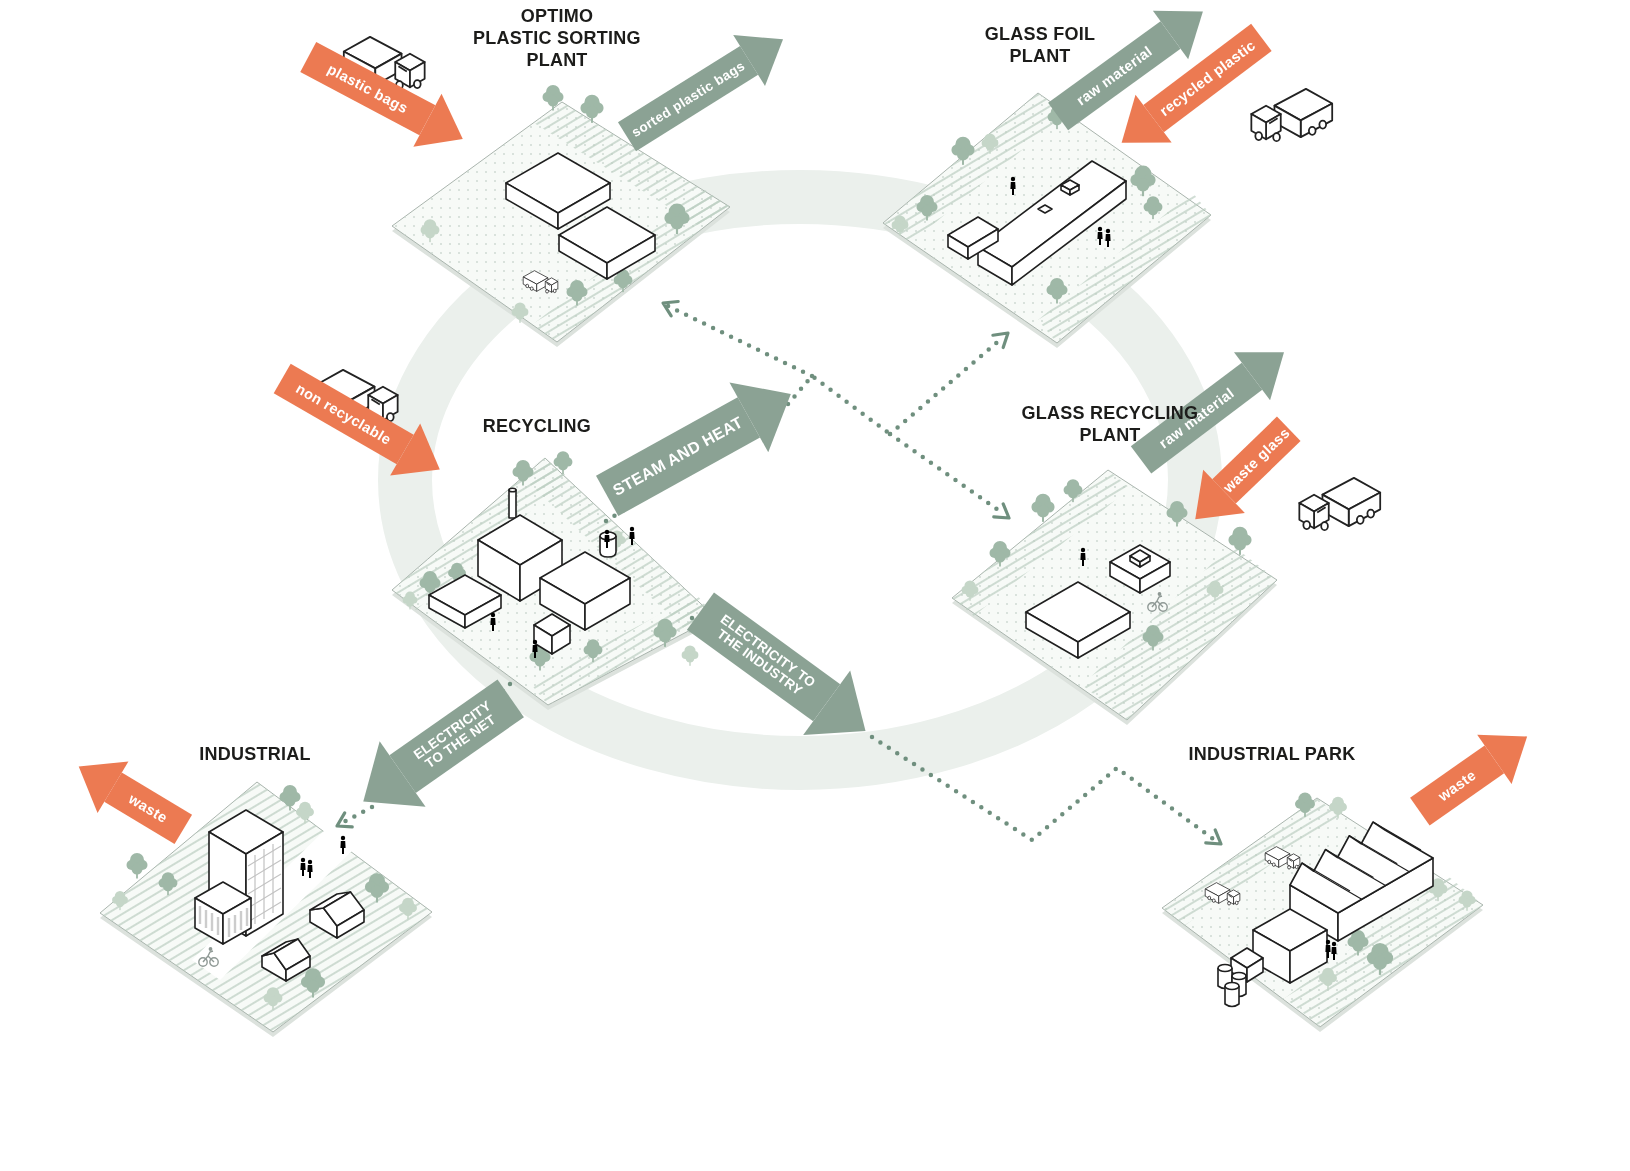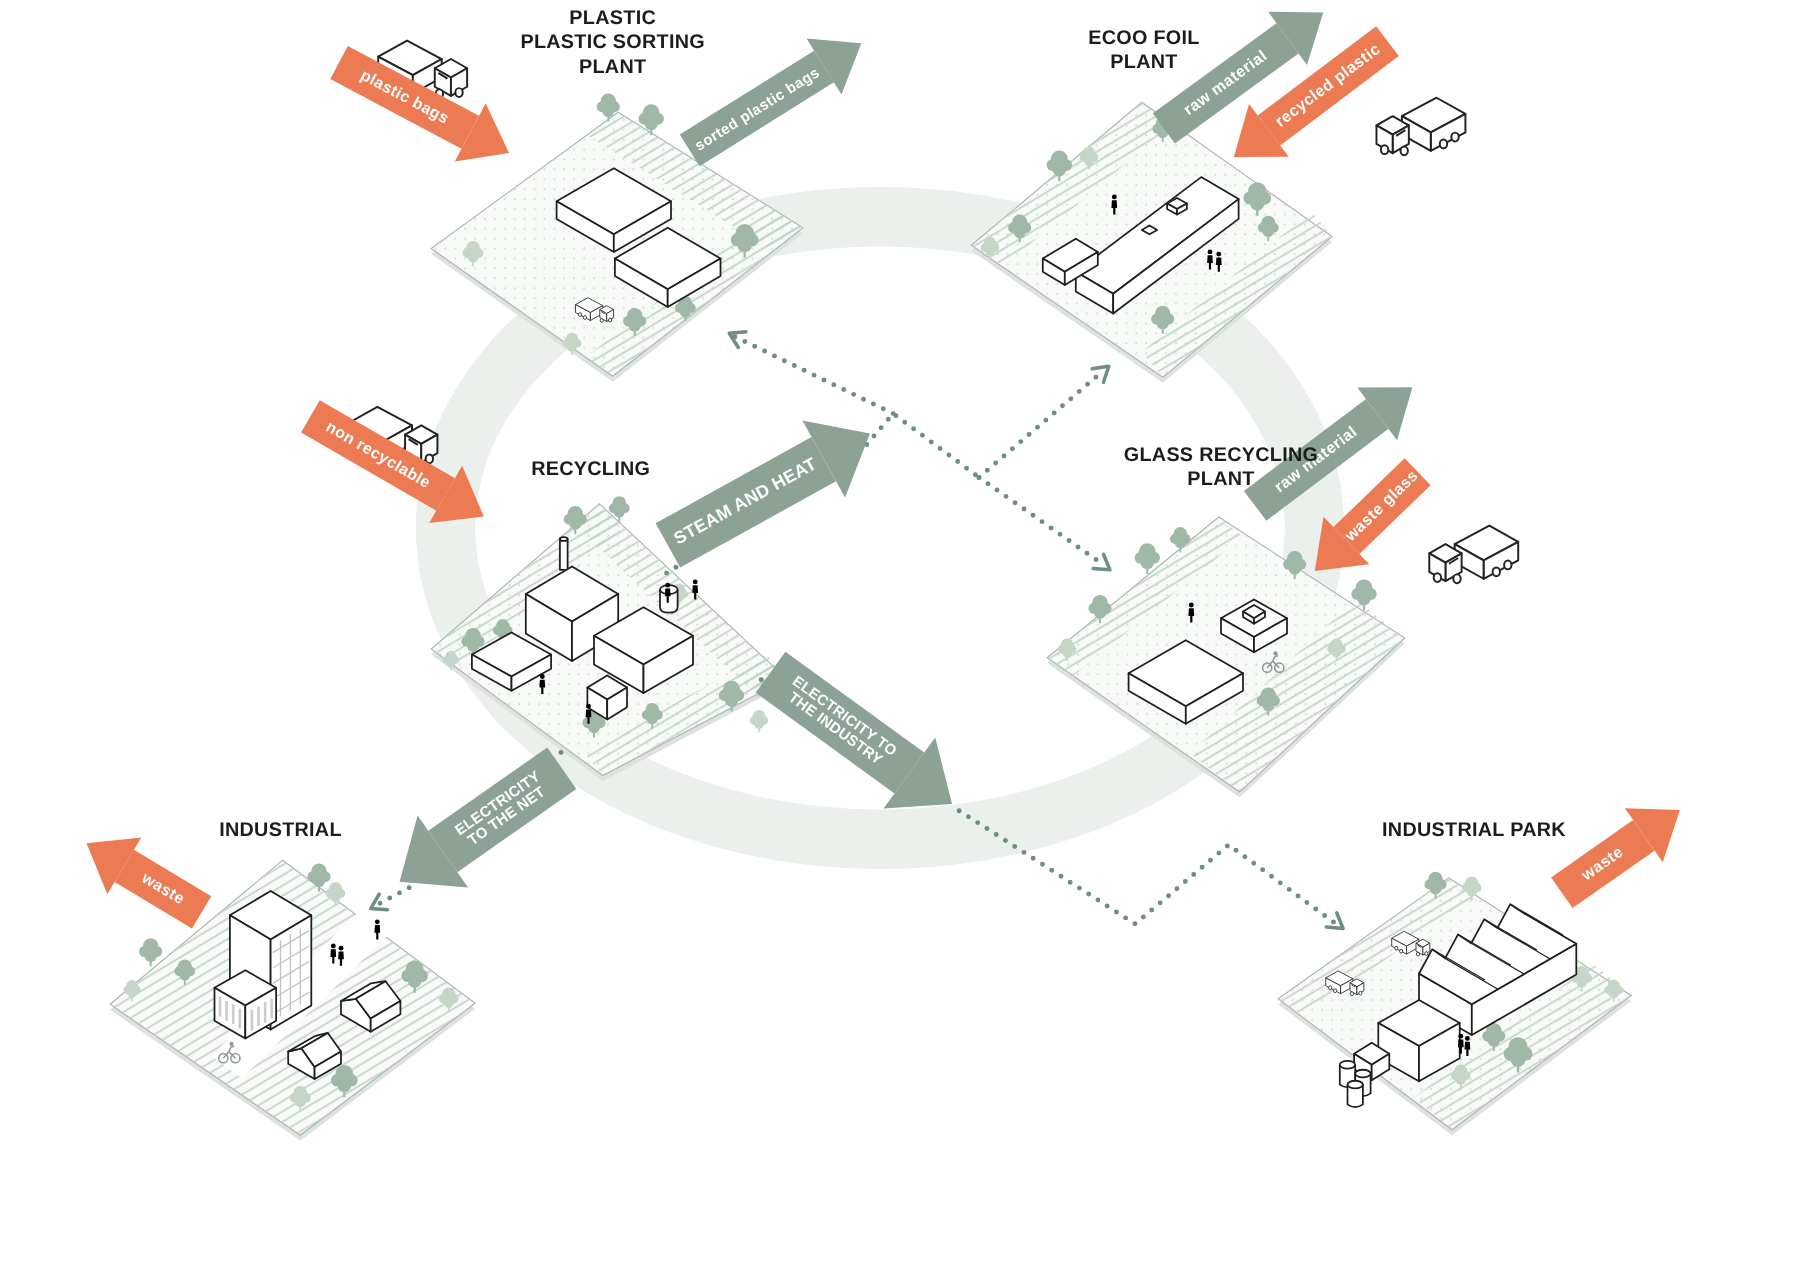--- a/index.html
+++ b/index.html
@@ -470,35 +470,35 @@
   </div>
 
   <div class="arrow sm orange" style="left:1408px;top:744px;transform:rotate(-35deg)">
     <div class="shaft" style="width:91px">
         <span>waste</span>
       </div>
     <div class="head r"></div>
   </div>
 
   <div class="lbl" style="left:407px;top:5px">
-    <div>PLASTIC</div>
+    <div>OPTIMO</div>
     <div>PLASTIC SORTING</div>
     <div>PLANT</div>
   </div>
   <div class="lbl" style="left:890px;top:23px">
-    <div>ECOO FOIL</div>
+    <div>GLASS FOIL</div>
     <div>PLANT</div>
   </div>
   <div class="lbl" style="left:387px;top:415px">
     <div>RECYCLING</div>
   </div>
   <div class="lbl" style="left:960px;top:402px">
     <div>GLASS RECYCLING</div>
     <div>PLANT</div>
   </div>
   <div class="lbl" style="left:105px;top:743px">
     <div>INDUSTRIAL</div>
   </div>
-  <div class="lbl" style="left:1190px;top:743px">
+  <div class="lbl" style="left:1122px;top:743px">
     <div>INDUSTRIAL PARK</div>
   </div>
 
 </div>
 
 </body></html>

